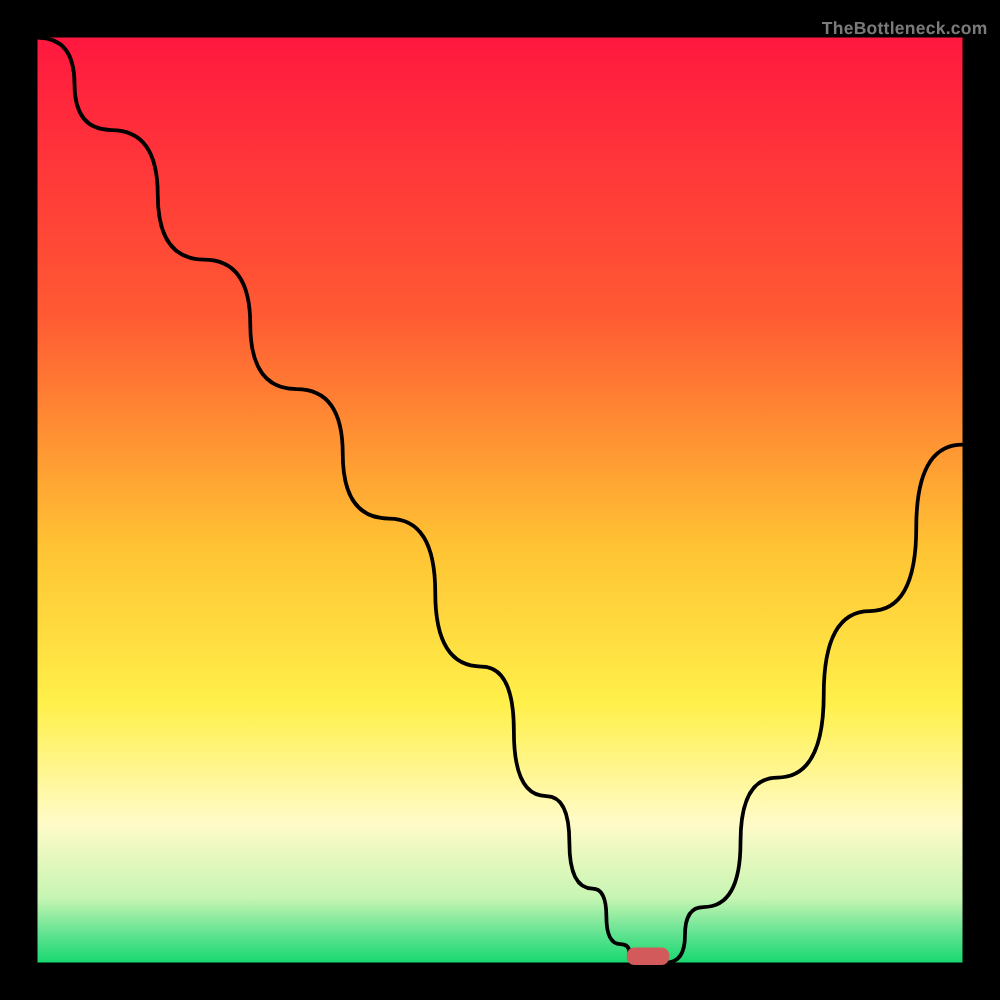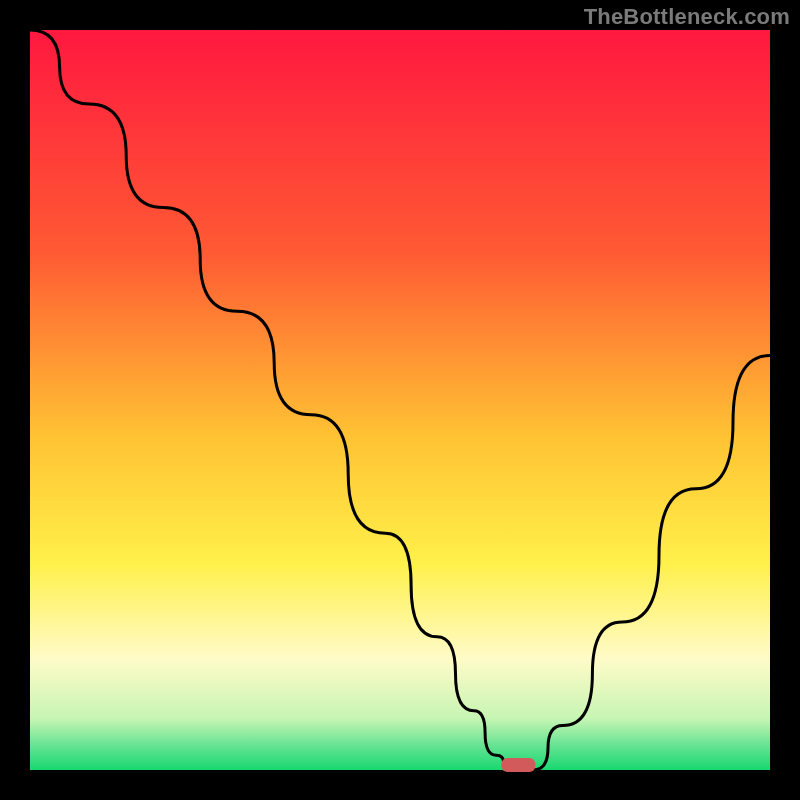--- a/index.html
+++ b/index.html
@@ -12,24 +12,24 @@
     font-family: Arial, Helvetica, sans-serif;
   }
   .container {
     position: relative;
     width: 800px;
     height: 800px;
     background: #000;
   }
   .attribution {
     position: absolute;
-    top: 4px;
+    top: 14px;
     right: 10px;
     color: #7a7a7a;
-    font-size: 22px;
+    font-size: 14px;
     font-weight: bold;
     letter-spacing: 0.2px;
     z-index: 10;
   }
   svg.plot {
     position: absolute;
     left: 0;
     top: 0;
   }
 </style>

